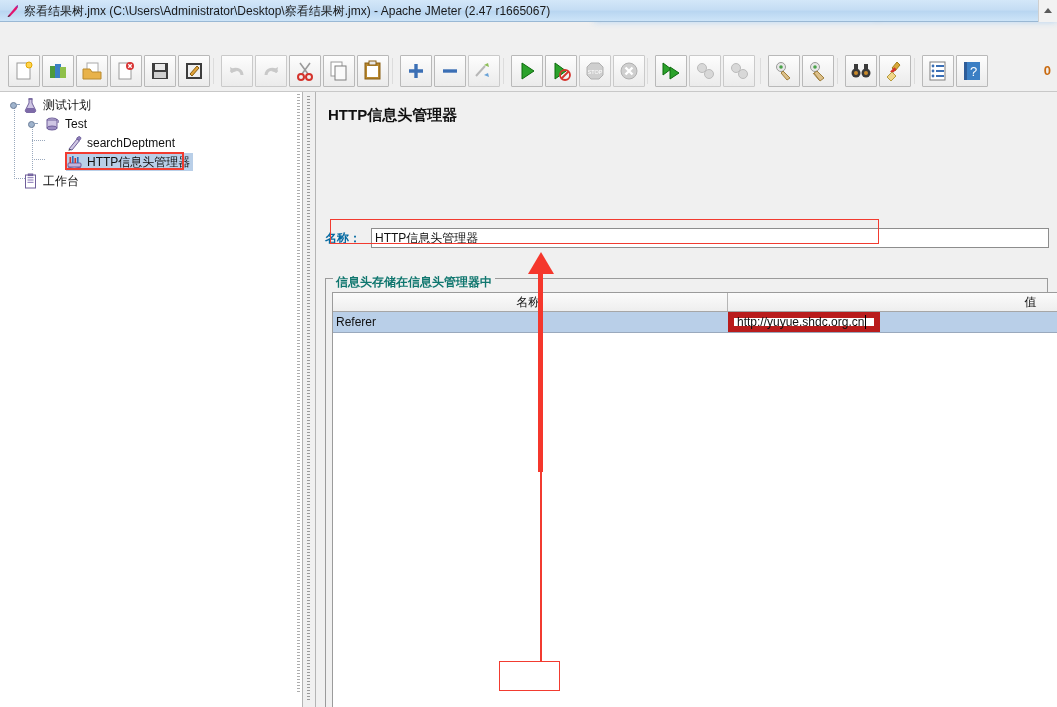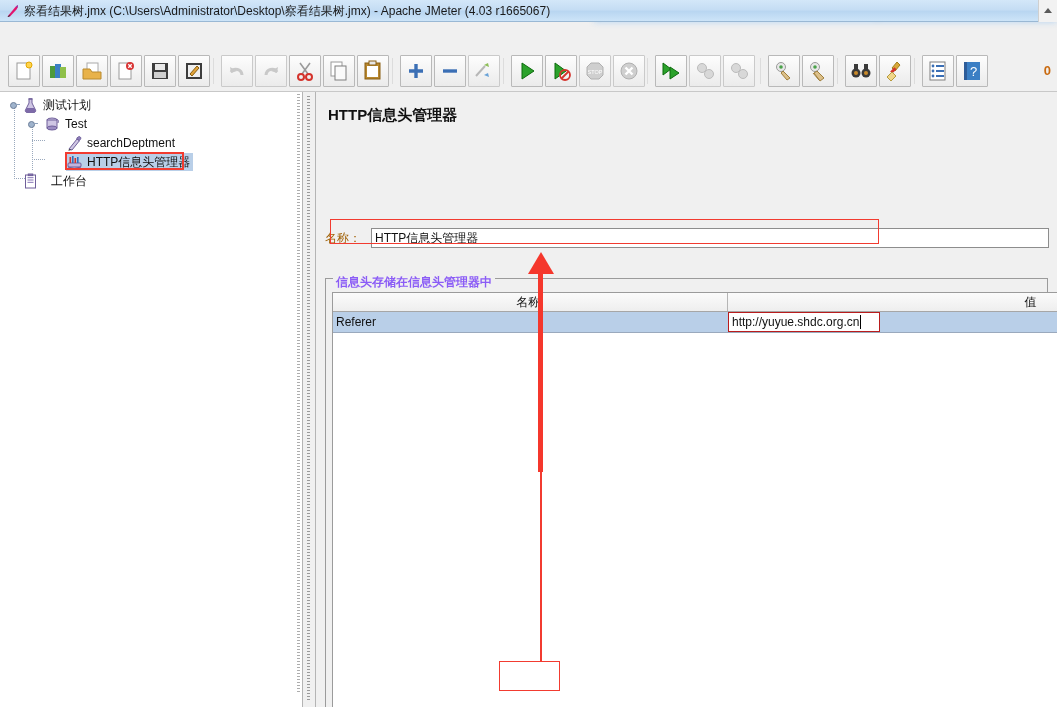--- a/index.html
+++ b/index.html
@@ -247,22 +247,22 @@
   }
   .fieldrow {
     position: absolute;
     left: 9px;
     height: 22px;
     display: flex; align-items: center;
   }
   .fieldrow .flabel {
     width: 46px;
     font-size: 12px;
-    font-weight: normal;
-    color: #a16207;
+    font-weight: bold;
+    color: #0369a1;
     flex: none;
   }
   .fieldrow .finput {
     height: 20px;
     border: 1px solid #8d8d8d;
     background: #ffffff;
     box-sizing: border-box;
     font-size: 12px;
     color: #111;
     display: flex; align-items: center;
@@ -279,21 +279,21 @@
     box-sizing: border-box;
     background: #f0f0f0;
   }
   .groupbox .gtitle {
     position: absolute;
     left: 7px; top: -9px;
     background: #f0f0f0;
     padding: 4px 3px;
     font-size: 12px;
     font-weight: bold;
-    color: #8b5cf6;
+    color: #0f766e;
     white-space: nowrap;
   }
   .tablewrap {
     position: absolute;
     left: 6px; top: 13px;
     width: 1000px; height: 437px;
     background: #ffffff;
     border: 1px solid #9b9b9b;
     border-right: none;
     box-sizing: border-box;
@@ -327,21 +327,21 @@
     position: absolute; top: 0;
     height: 20px;
     display: flex; align-items: center;
     font-size: 12px;
     color: #111;
     padding-left: 3px;
     box-sizing: border-box;
   }
   .tcell.editing {
     background: #ffffff;
-    border: 1px solid #b91c1c;
+    border: 6px solid #b91c1c;
     z-index: 3;
   }
   .caret {
     display: inline-block;
     width: 1px; height: 14px;
     background: #000;
     margin-left: 1px;
   }
   .tbody-blank {
     position: absolute;
@@ -387,21 +387,21 @@
   </div>
 
   <div class="titlebar">
     <span class="tb-icon">
       <svg width="14" height="14" viewBox="0 0 14 14">
         <path d="M1.5 12.5 L9 3.5 L11.5 1 L12 3 L10.5 5.5 L4 12.5 Z" fill="#e2136e"></path>
         <path d="M9.5 2.8 L12 1 L11.8 3.6 Z" fill="#8e44ad"></path>
         <path d="M1.5 12.5 L4.5 10.5 L3 13 Z" fill="#333"></path>
       </svg>
     </span>
-    <span class="tb-text">察看结果树.jmx (C:\Users\Administrator\Desktop\察看结果树.jmx) - Apache JMeter (4.03 r1665067)</span>
+    <span class="tb-text">察看结果树.jmx (C:\Users\Administrator\Desktop\察看结果树.jmx) - Apache JMeter (2.47 r1665067)</span>
     <div class="tb-scroll">
         <span class="arr"></span>
       </div>
   </div>
 
 
   <div class="toolbar"></div>
 
   <div class="tb-btn" style="left:8px">
       <span class="gl">
@@ -714,21 +714,21 @@
               <rect x="3.5" y="3" width="1.6" height="6" fill="#d4332c"></rect>
               <rect x="6" y="2" width="1.6" height="7" fill="#2f6fbc"></rect>
               <rect x="8.5" y="4" width="1.6" height="5" fill="#d4332c"></rect>
               <rect x="11" y="3" width="1.6" height="6" fill="#2f6fbc"></rect>
               <path d="M2 13 q6 3 13 0" stroke="#6f5f9a" fill="none"></path>
             </svg>
         </span>
         <span class="lbl">HTTP信息头管理器</span>
       </div>
 
-      <div class="tree-row" style="left:22px; top:80px;gap:8px;">
+      <div class="tree-row" style="left:22px; top:80px;">
         <span class="ico">
           <svg width="17" height="17" viewBox="0 0 17 17">
               <rect x="3.5" y="2" width="10" height="13" fill="#ffffff" stroke="#6f5f9a"></rect>
               <rect x="5.5" y="4" width="6" height="1.2" fill="#9b8cc2"></rect>
               <rect x="5.5" y="6.4" width="6" height="1.2" fill="#9b8cc2"></rect>
               <rect x="5.5" y="8.8" width="6" height="1.2" fill="#9b8cc2"></rect>
               <rect x="6.3" y="1" width="4.4" height="1.6" fill="#8e7ebb" stroke="#6f5f9a"></rect>
             </svg>
         </span>
         <span class="lbl">工作台</span>

